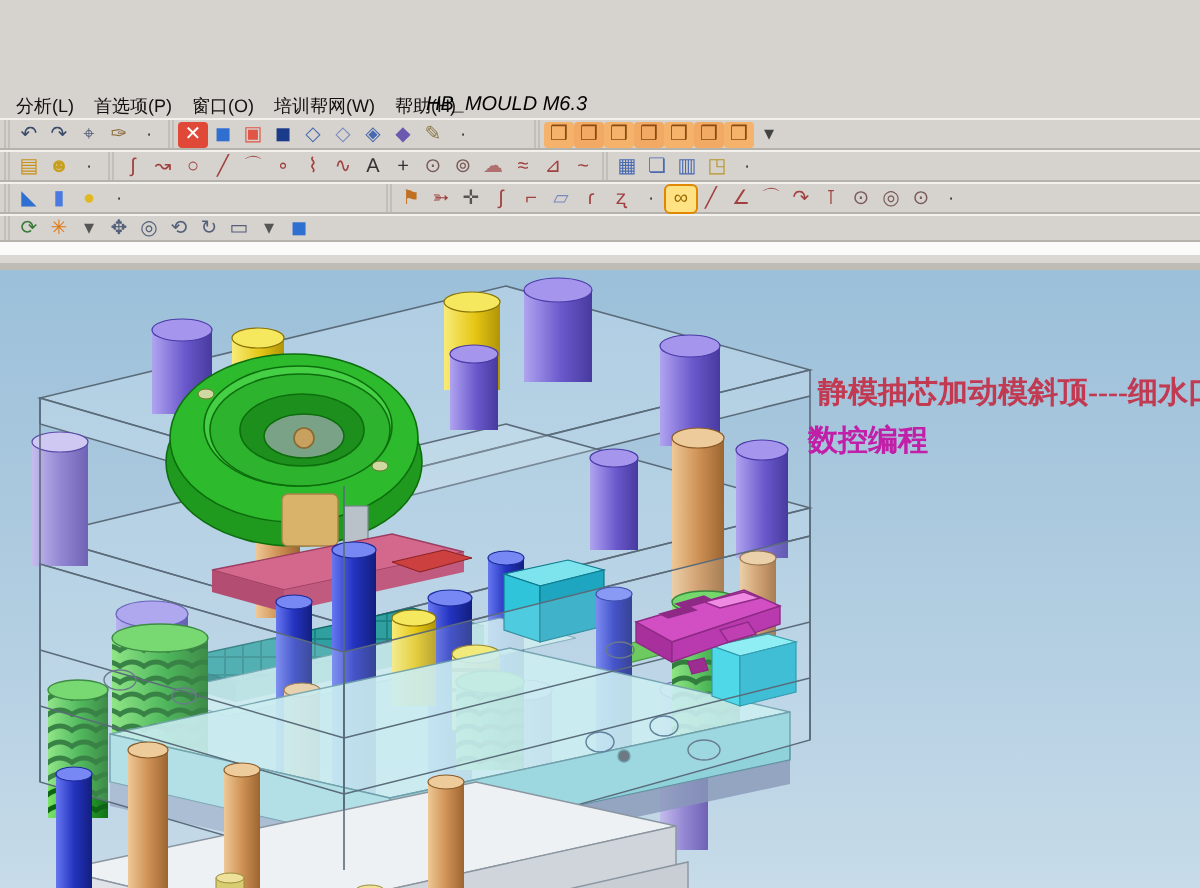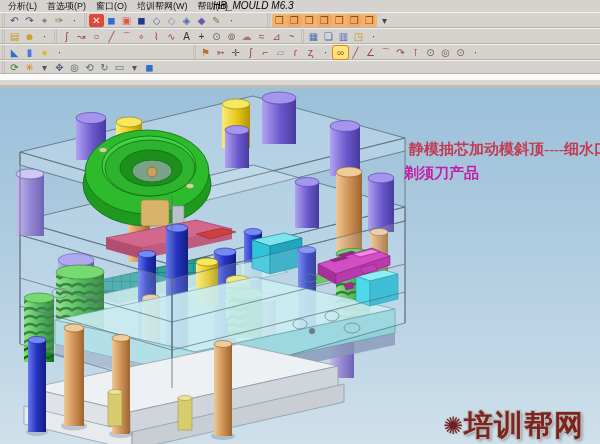--- a/index.html
+++ b/index.html
@@ -1,21 +1,21 @@
 <!DOCTYPE html>
 <html><head>
 <meta charset="utf-8">
 <style>
   html,body{margin:0;padding:0;}
   body{width:600px;height:444px;overflow:hidden;position:relative;background:#d6d3ce;
        font-family:"Liberation Sans","DejaVu Sans",sans-serif;}
   .app{width:600px;height:444px;position:relative;}
   
   .menubar{height:12px;line-height:12px;font-size:9px;color:#111;background:#d6d3ce;
-           display:flex;align-items:flex-end;padding-left:3px;white-space:nowrap;}
+           display:flex;align-items:flex-end;padding-left:3px;white-space:nowrap;margin-top:47px;}
   .menubar .mi{padding:0 5px;}
   .tbrow{height:16px;background:#d6d3ce;border-top:1px solid #f2f1ee;border-bottom:1px solid #b5b2ab;
          display:flex;align-items:center;padding-left:2px;box-sizing:border-box;}
   .tbrow.short{height:14px;}
   .grp{display:flex;align-items:center;border-left:3px double #c2bfb8;padding:0 2px;height:100%;}
   .ic{width:15px;height:13px;line-height:13px;font-size:10px;text-align:center;border-radius:2px;
       cursor:default;overflow:hidden;}
   .ic.hl{background:#ffe284;outline:1px solid #e08800;}
   .spacer{height:100%;}
   .dockstrip{height:14px;background:linear-gradient(#fbfbfa 0 45%,#d9d7d2 45% 75%,#bfbcb6 75% 100%);
@@ -391,20 +391,20 @@
         <polygon points="336,186 390,168 390,177 336,196" fill="#b93aae"></polygon>
         <polygon points="330,172 344,168 348,170 334,174" fill="#8e2a86"></polygon>
         <polygon points="338,167 352,163 356,165 342,169" fill="#8e2a86"></polygon>
         <polygon points="352,166 372,161 380,164 360,169" fill="#ef8ae2"></polygon>
         <polygon points="360,180 374,176 378,182 364,186" fill="#c040b4"></polygon>
         <polygon points="344,196 352,194 354,200 346,202" fill="#9c2e92"></polygon>
       </g>
     </svg>
 
     <div class="ann ann1">静模抽芯加动模斜顶----细水口模</div>
-    <div class="ann ann2">剃须刀产品</div>
+    <div class="ann ann2">数控编程</div>
     <div class="watermark">
       <span class="wicon">✺</span>
       <span class="wtext">培训帮网</span>
     </div>
   </div>
 
 </div>
 
 </body></html>

